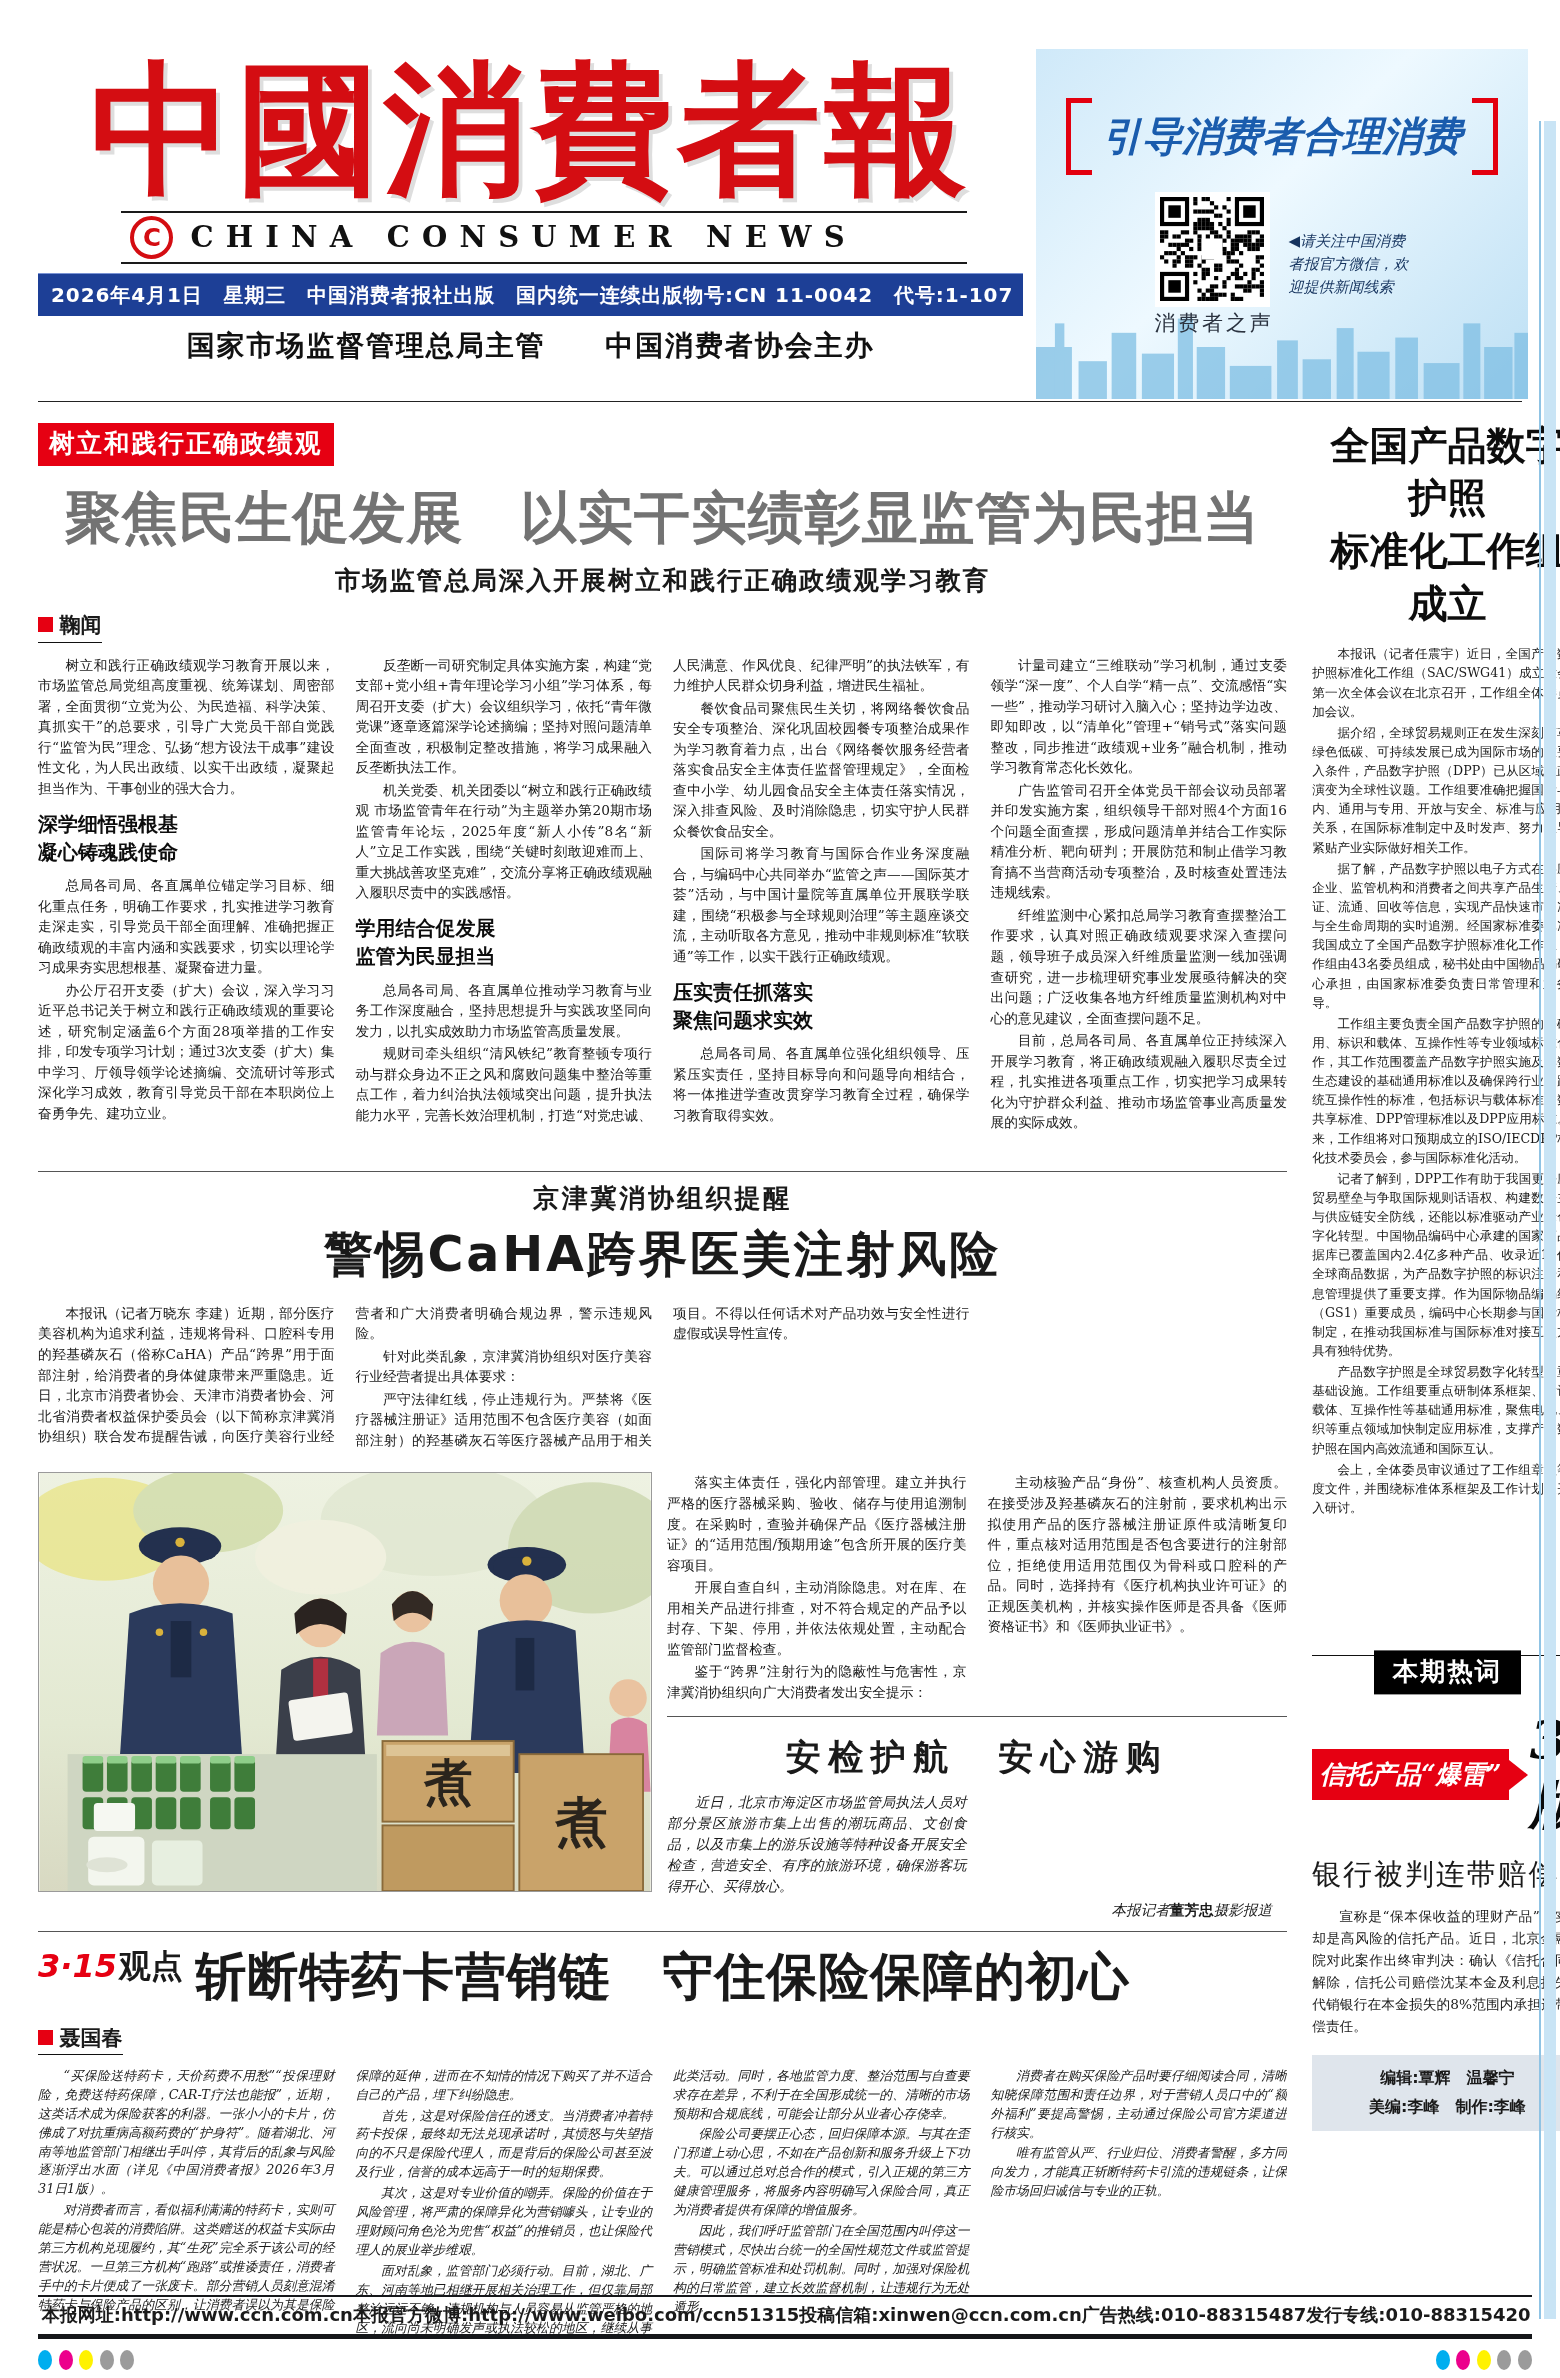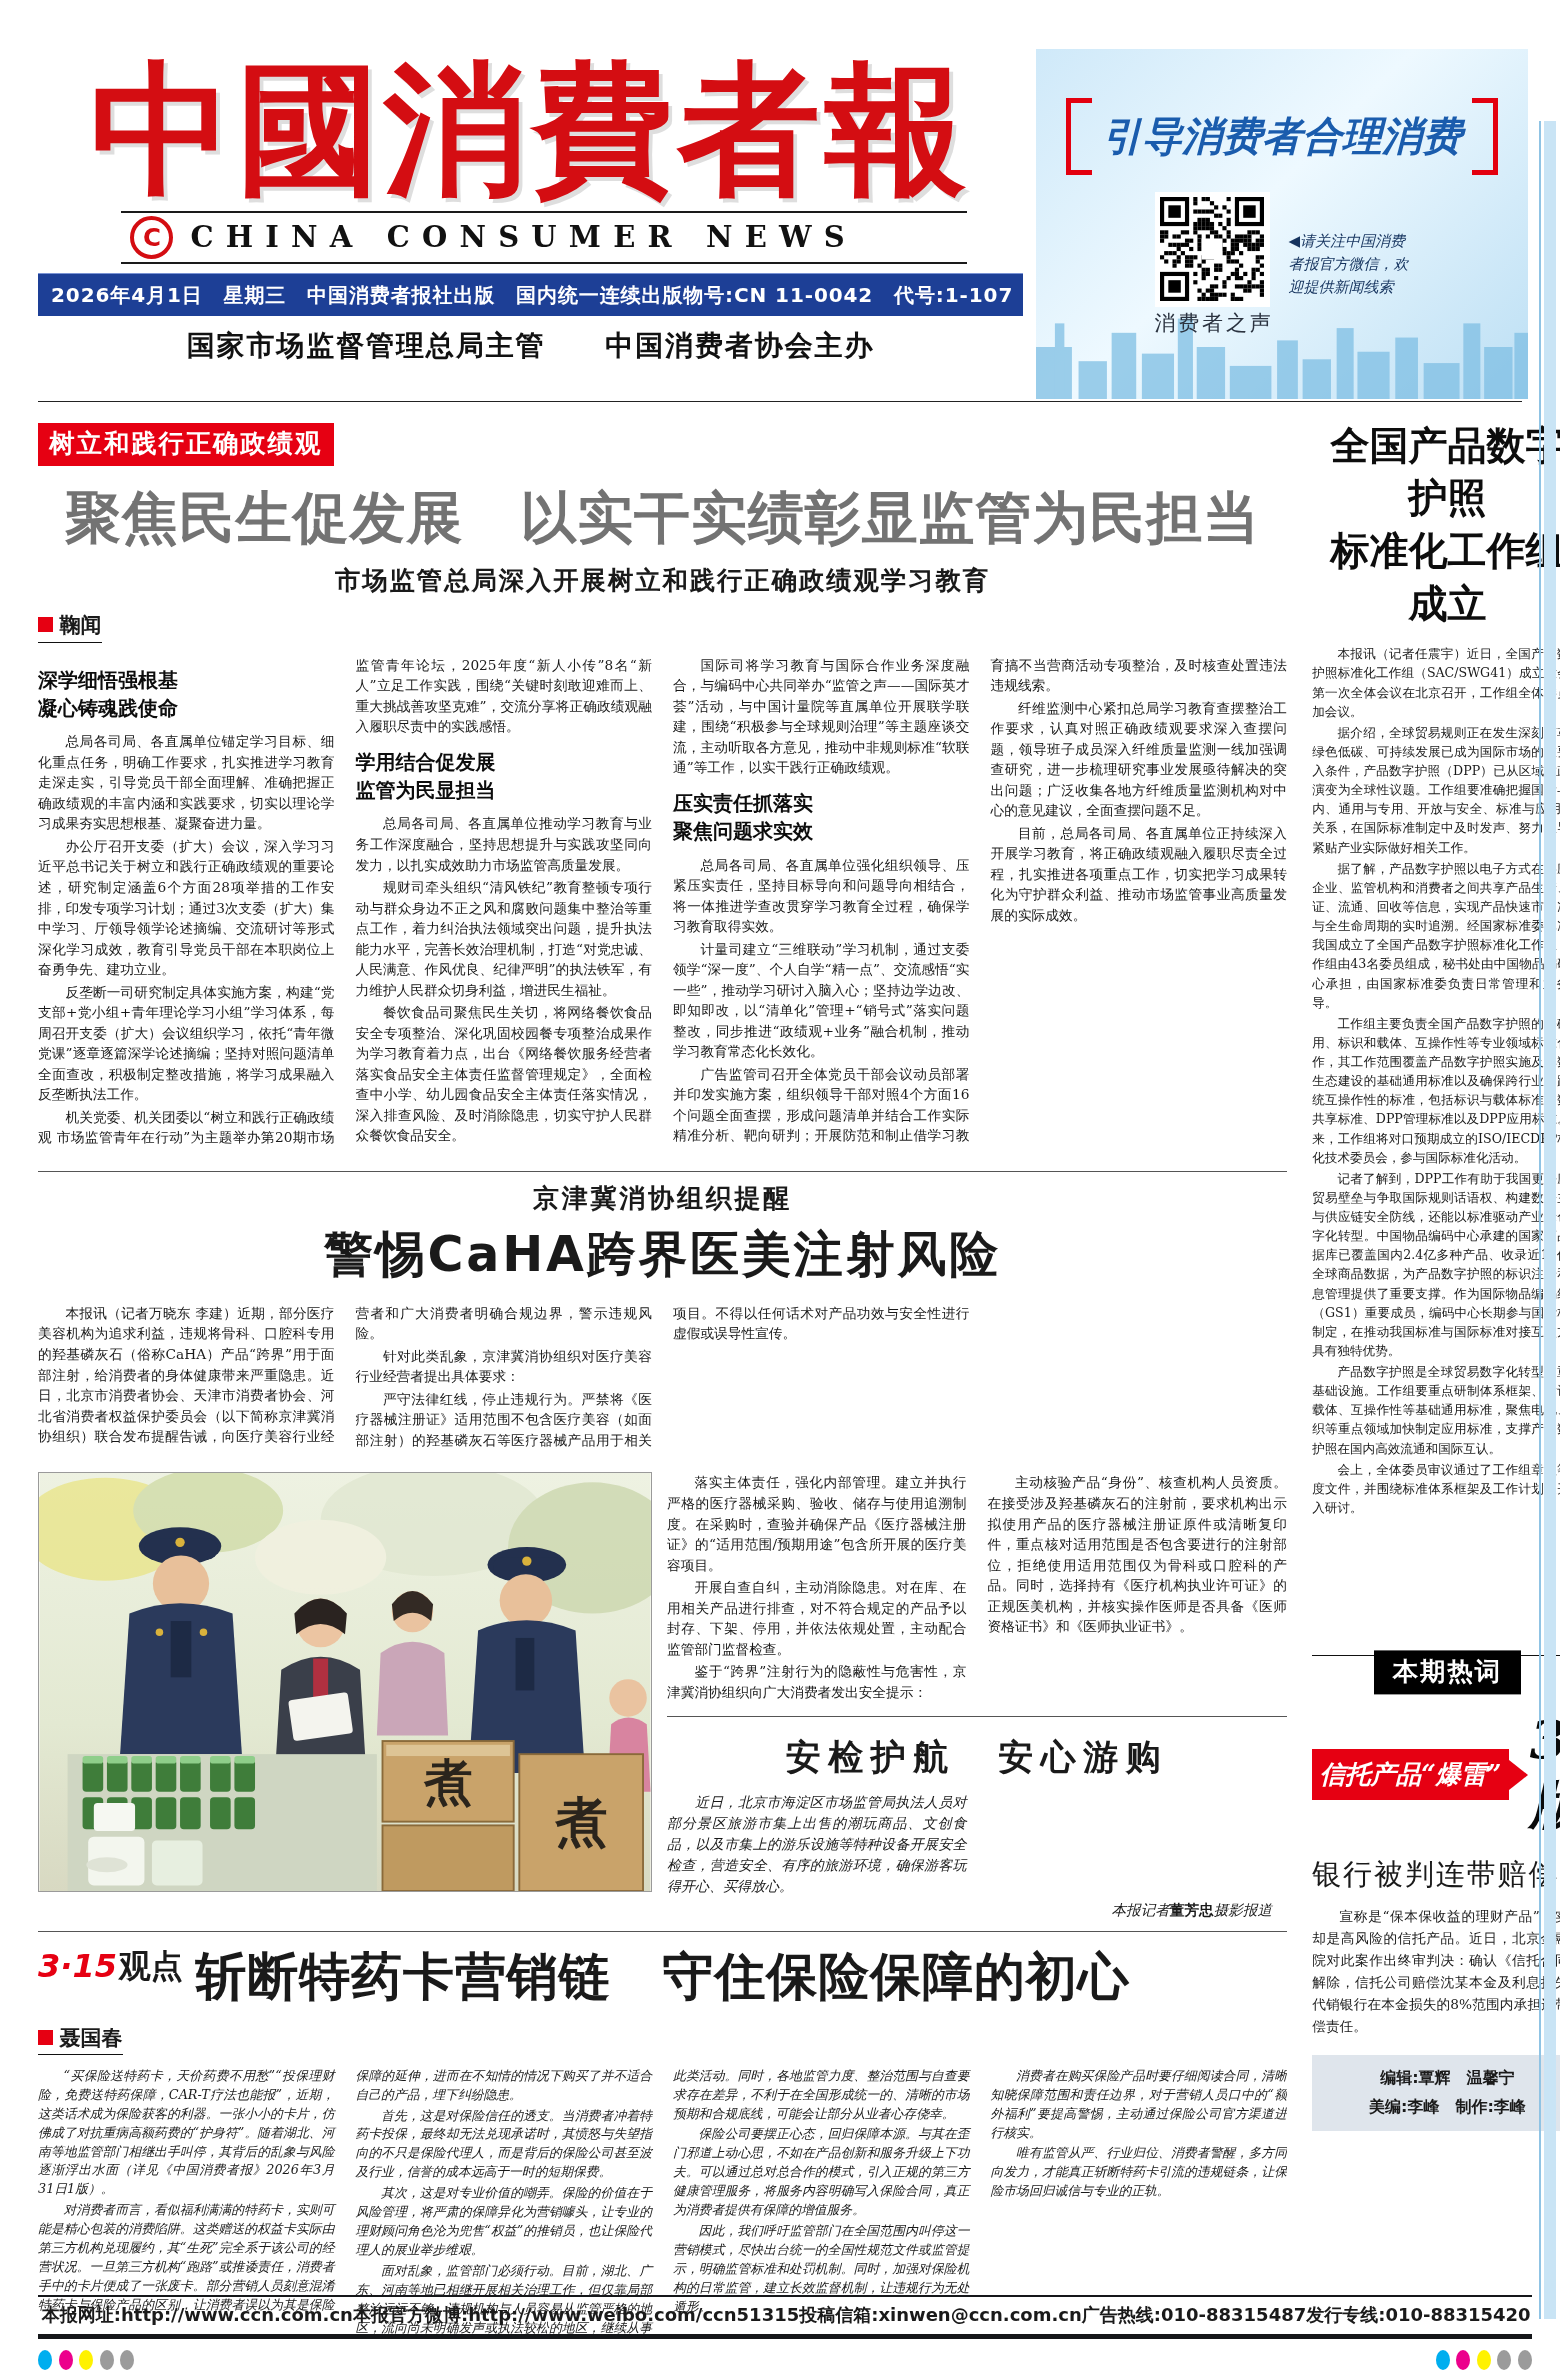--- a/index.html
+++ b/index.html
@@ -418,20 +418,21 @@
 
   <div class="content">
     <div class="main-col">
 
       <section style="padding-top:11.3px;">
         <span class="kicker-red">树立和践行正确政绩观</span>
         <h1 class="lead-hl">聚焦民生促发展　以实干实绩彰显监管为民担当</h1>
         <div class="lead-deck">市场监管总局深入开展树立和践行正确政绩观学习教育</div>
         <div class="byline"><span class="redsq"></span><span>鞠闻</span></div>
         <div class="body-cols cols4" id="lead-body">
+            <p>树立和践行正确政绩观学习教育开展以来，市场监管总局党组高度重视、统筹谋划、周密部署，全面贯彻“立党为公、为民造福、科学决策、真抓实干”的总要求，引导广大党员干部自觉践行“监管为民”理念、弘扬“想方设法干成事”建设性文化，为人民出政绩、以实干出政绩，凝聚起担当作为、干事创业的强大合力。</p>
             <h4 class="sub">深学细悟强根基
 凝心铸魂践使命</h4>
             <p>总局各司局、各直属单位锚定学习目标、细化重点任务，明确工作要求，扎实推进学习教育走深走实，引导党员干部全面理解、准确把握正确政绩观的丰富内涵和实践要求，切实以理论学习成果夯实思想根基、凝聚奋进力量。</p>
             <p>办公厅召开支委（扩大）会议，深入学习习近平总书记关于树立和践行正确政绩观的重要论述，研究制定涵盖6个方面28项举措的工作安排，印发专项学习计划；通过3次支委（扩大）集中学习、厅领导领学论述摘编、交流研讨等形式深化学习成效，教育引导党员干部在本职岗位上奋勇争先、建功立业。</p>
             <p>反垄断一司研究制定具体实施方案，构建“党支部+党小组+青年理论学习小组”学习体系，每周召开支委（扩大）会议组织学习，依托“青年微党课”逐章逐篇深学论述摘编；坚持对照问题清单全面查改，积极制定整改措施，将学习成果融入反垄断执法工作。</p>
             <p>机关党委、机关团委以“树立和践行正确政绩观 市场监管青年在行动”为主题举办第20期市场监管青年论坛，2025年度“新人小传”8名“新人”立足工作实践，围绕“关键时刻敢迎难而上、重大挑战善攻坚克难”，交流分享将正确政绩观融入履职尽责中的实践感悟。</p>
             <h4 class="sub">学用结合促发展
 监管为民显担当</h4>
             <p>总局各司局、各直属单位推动学习教育与业务工作深度融合，坚持思想提升与实践攻坚同向发力，以扎实成效助力市场监管高质量发展。</p>
             <p>规财司牵头组织“清风铁纪”教育整顿专项行动与群众身边不正之风和腐败问题集中整治等重点工作，着力纠治执法领域突出问题，提升执法能力水平，完善长效治理机制，打造“对党忠诚、人民满意、作风优良、纪律严明”的执法铁军，有力维护人民群众切身利益，增进民生福祉。</p>

